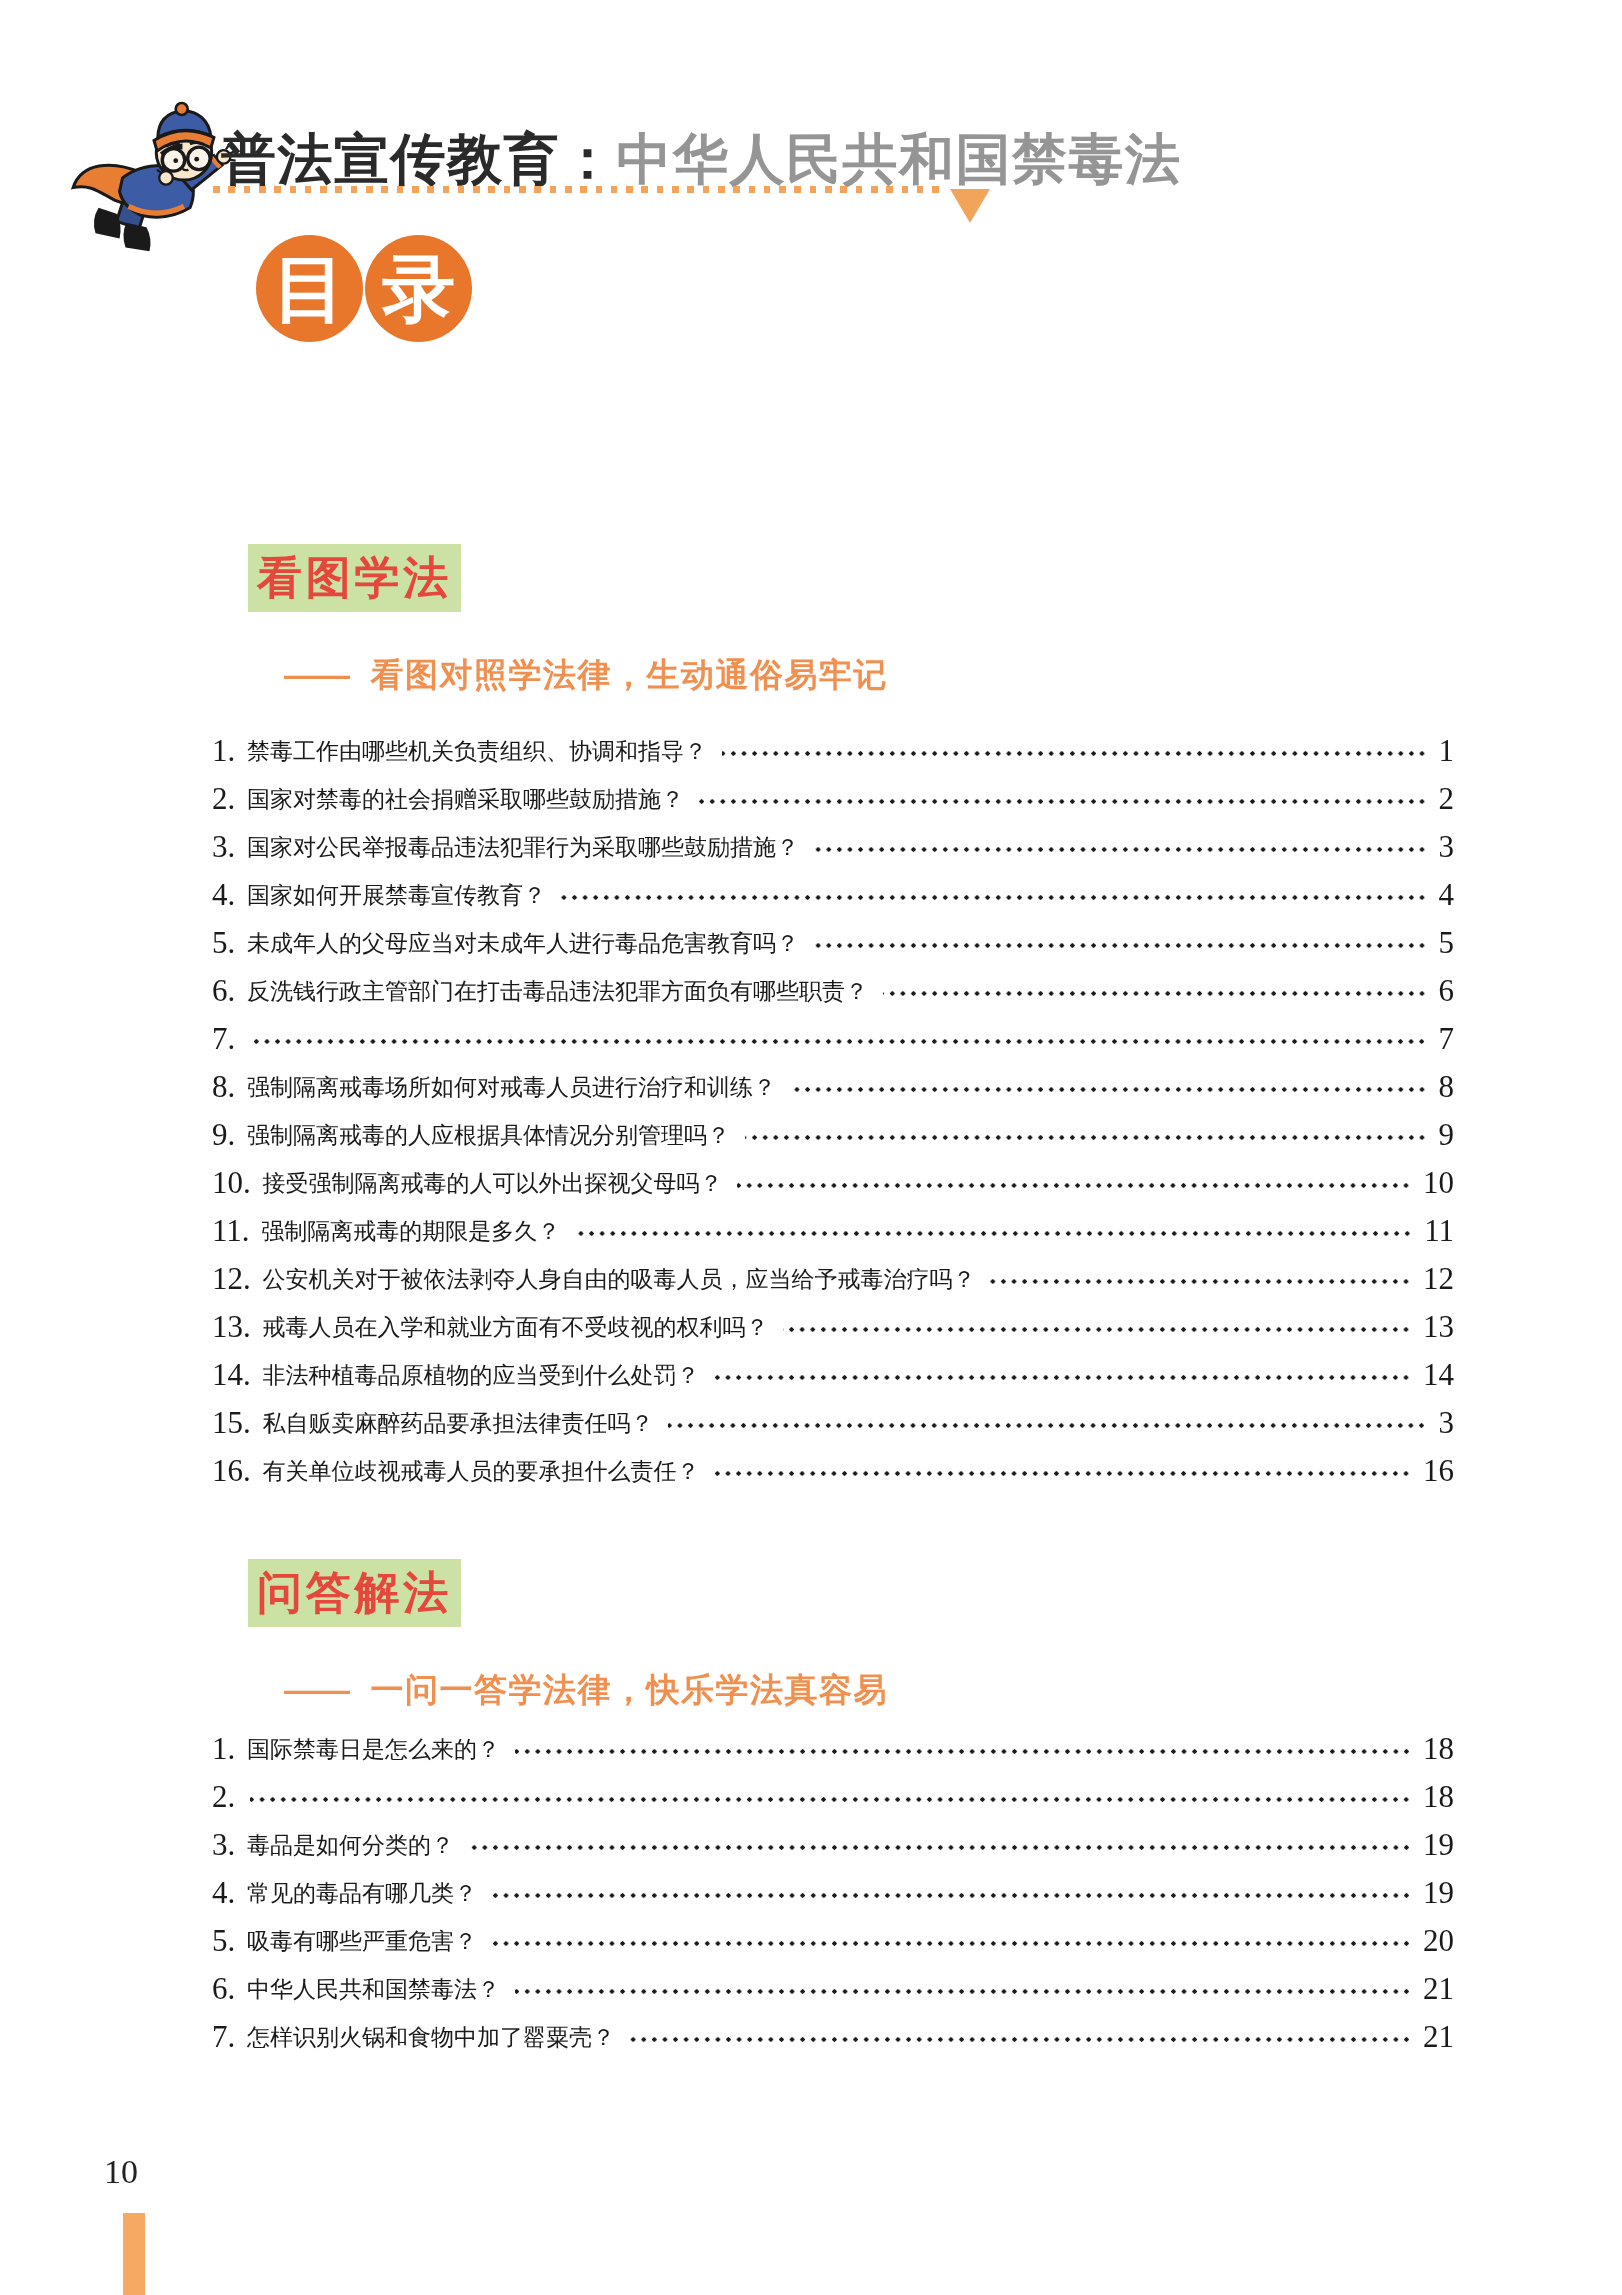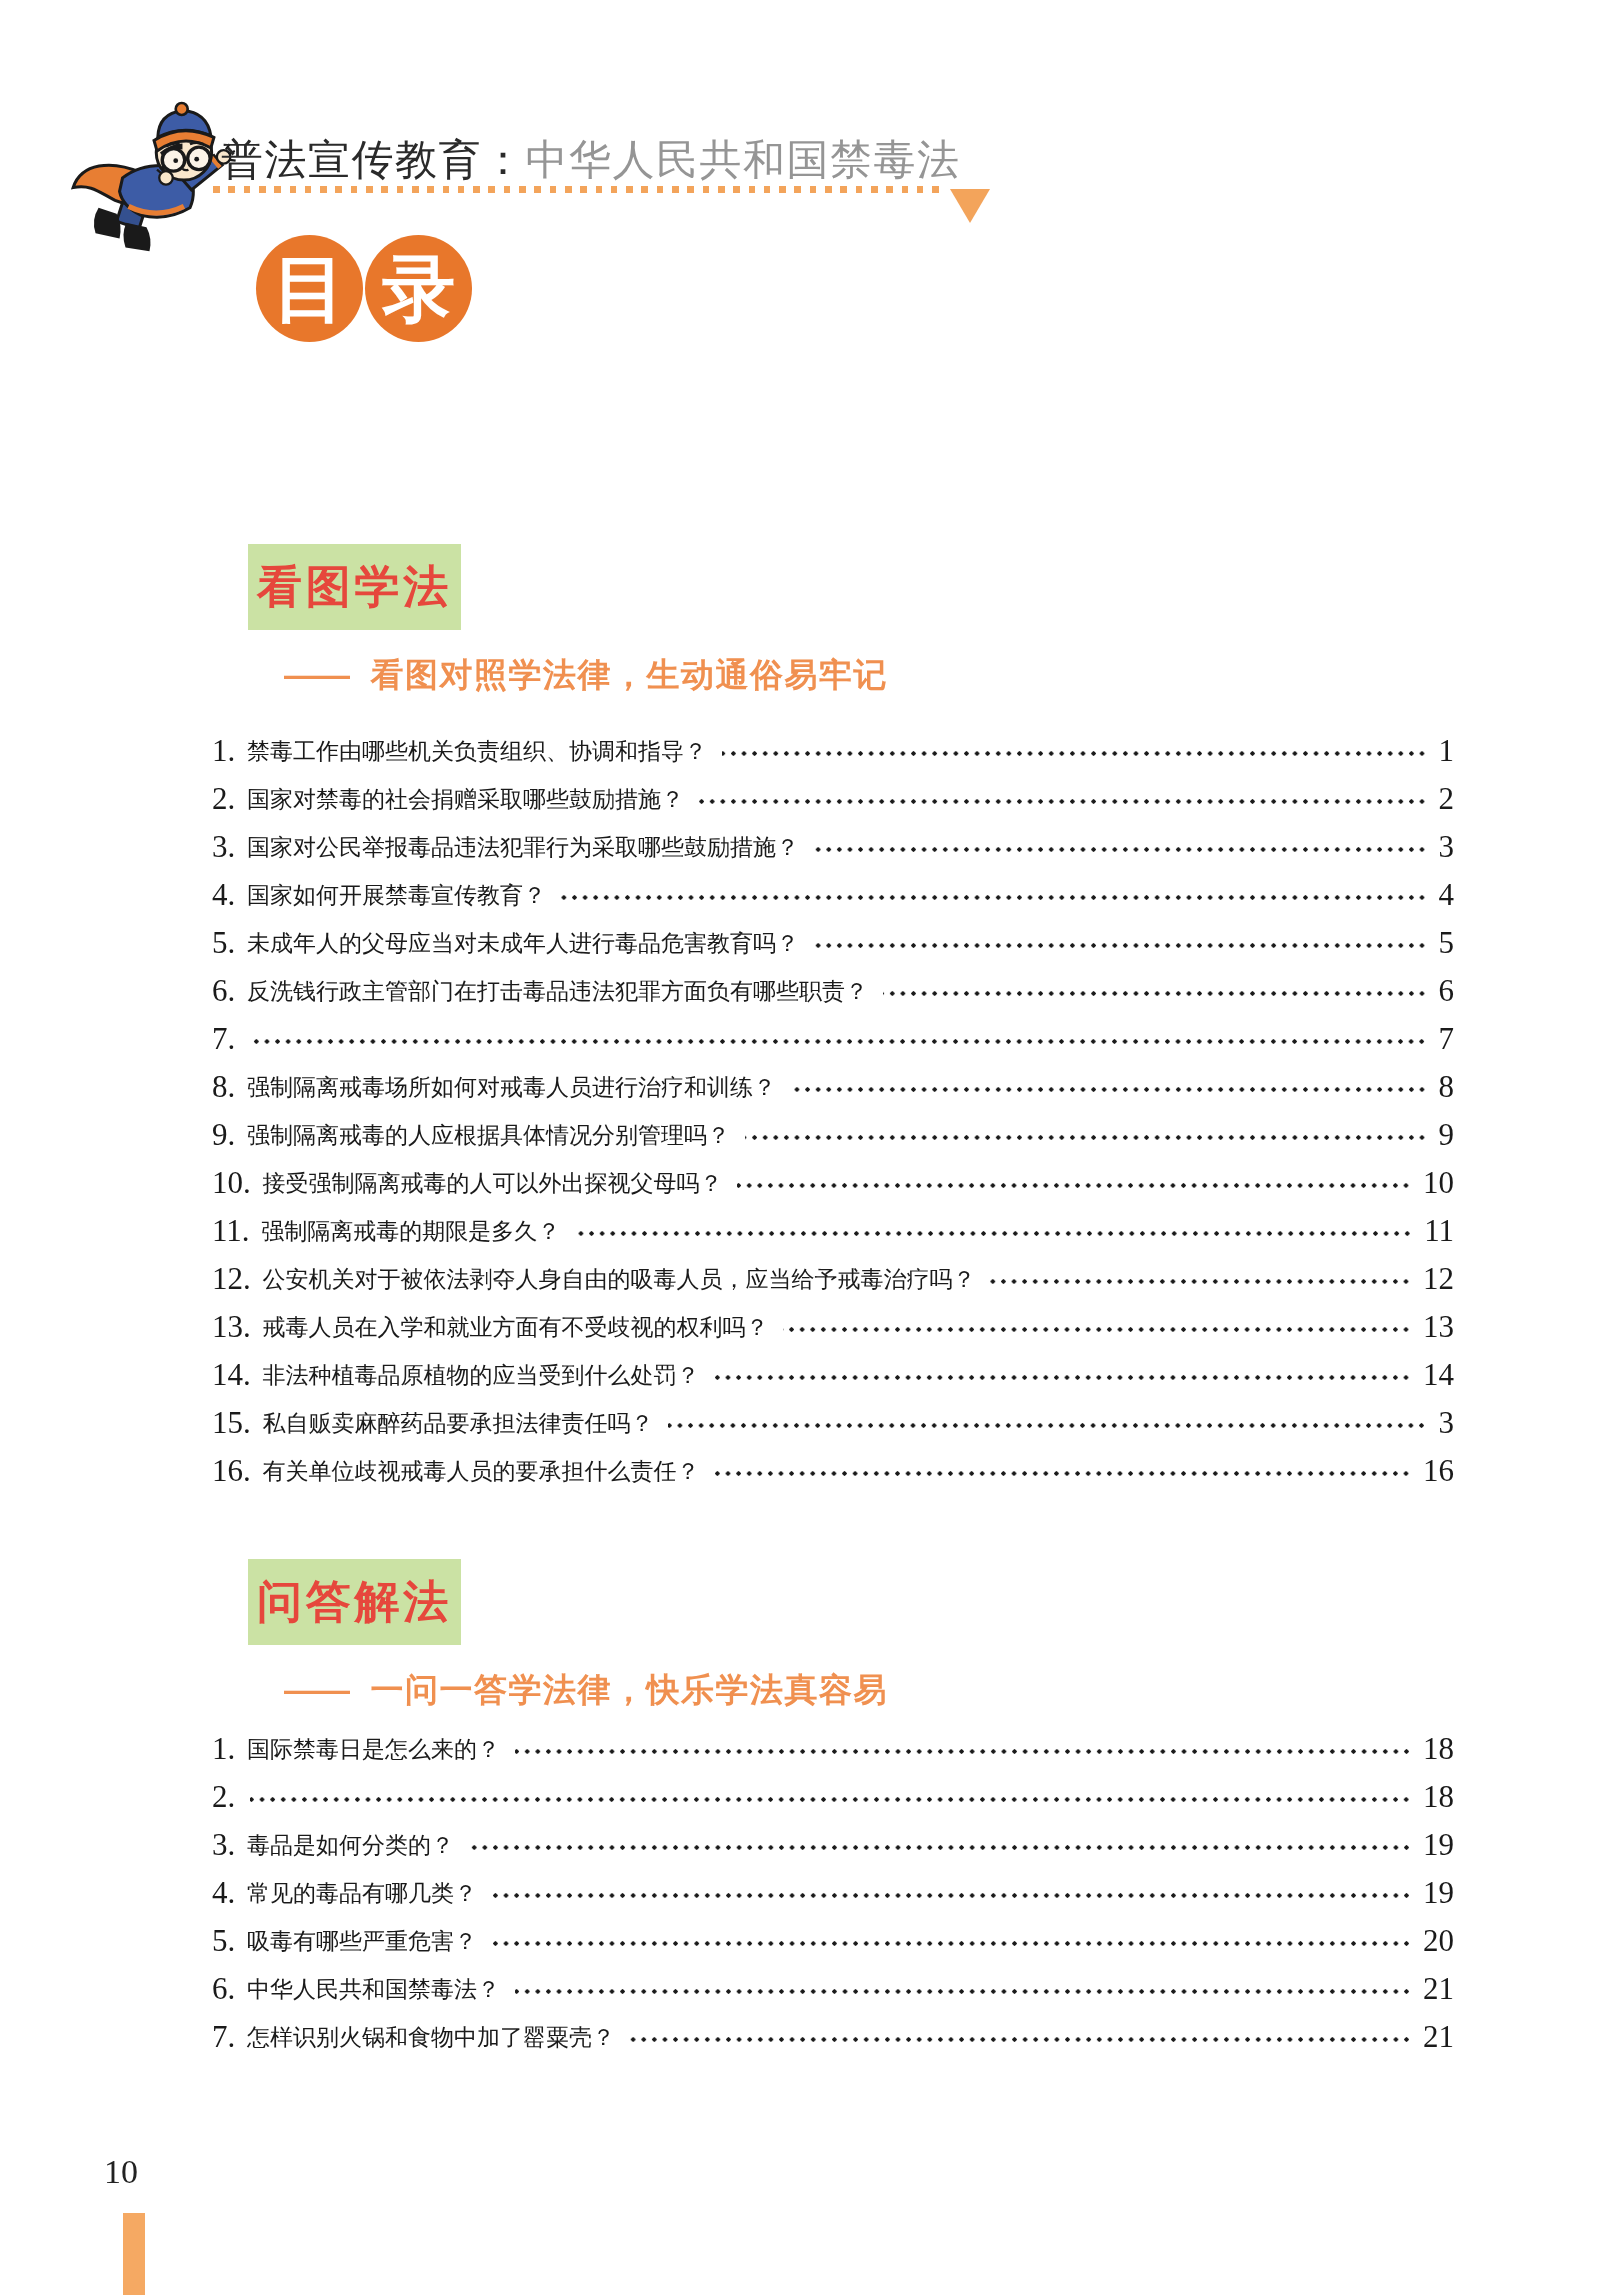--- a/index.html
+++ b/index.html
@@ -7,21 +7,21 @@
     width:1622px;height:2295px;background:#ffffff;position:relative;
     font-family:"Liberation Serif","DejaVu Serif",serif;color:var(--text-color,#1a1a1a);
     overflow:hidden;
   }
   .abs{position:absolute;}
 
   
   .mascot{left:69px;top:94px;width:167px;height:161px;}
   .header-title{
     left:221px;top:134px;font-family:"Liberation Sans","DejaVu Sans",sans-serif;
-    font-weight:normal;font-size:42px;letter-spacing:1.5px;white-space:nowrap;line-height:51px;text-align:center;
+    font-weight:bold;font-size:55px;letter-spacing:1.5px;white-space:nowrap;line-height:51px;text-align:center;
   }
   .title-prefix{color:#2a2a2a;}
   .title-main{color:var(--title-gray,#959595);}
   .dot-divider{
     left:213px;top:186px;width:732px;height:6.6px;
     background:repeating-linear-gradient(90deg,var(--dot-divider-orange,#F3A45B) 0 6.6px,transparent 6.6px 15.3px);
   }
   .down-triangle{
     left:950px;top:189px;width:0;height:0;
     border-left:20.5px solid transparent;border-right:20.5px solid transparent;
@@ -31,21 +31,21 @@
   
   .toc-badge{left:256px;top:235px;display:flex;gap:2.2px;}
   .toc-circle{
     width:107px;height:107px;border-radius:50%;background:var(--accent-orange,#E8772B);
     color:#ffffff;font-family:"Liberation Sans","DejaVu Sans",sans-serif;font-weight:bold;
     font-size:73px;line-height:107px;text-align:center;
   }
 
   
   .section-box{
-    width:213px;height:86px;background:var(--section-box-green,#CBE2A4);
+    width:213px;height:68px;background:var(--section-box-green,#CBE2A4);
     display:flex;align-items:center;justify-content:center;
   }
   .section-box .section-title{
     font-family:"Liberation Sans","DejaVu Sans",sans-serif;font-weight:bold;
     font-size:45px;color:var(--section-title-red,#E6473C);letter-spacing:3.7px;white-space:nowrap;
   }
   .sec1-box{left:248px;top:544px;}
   .sec2-box{left:248px;top:1559px;}
   .section-subtitle{
     font-family:"Liberation Sans","DejaVu Sans",sans-serif;font-weight:bold;

